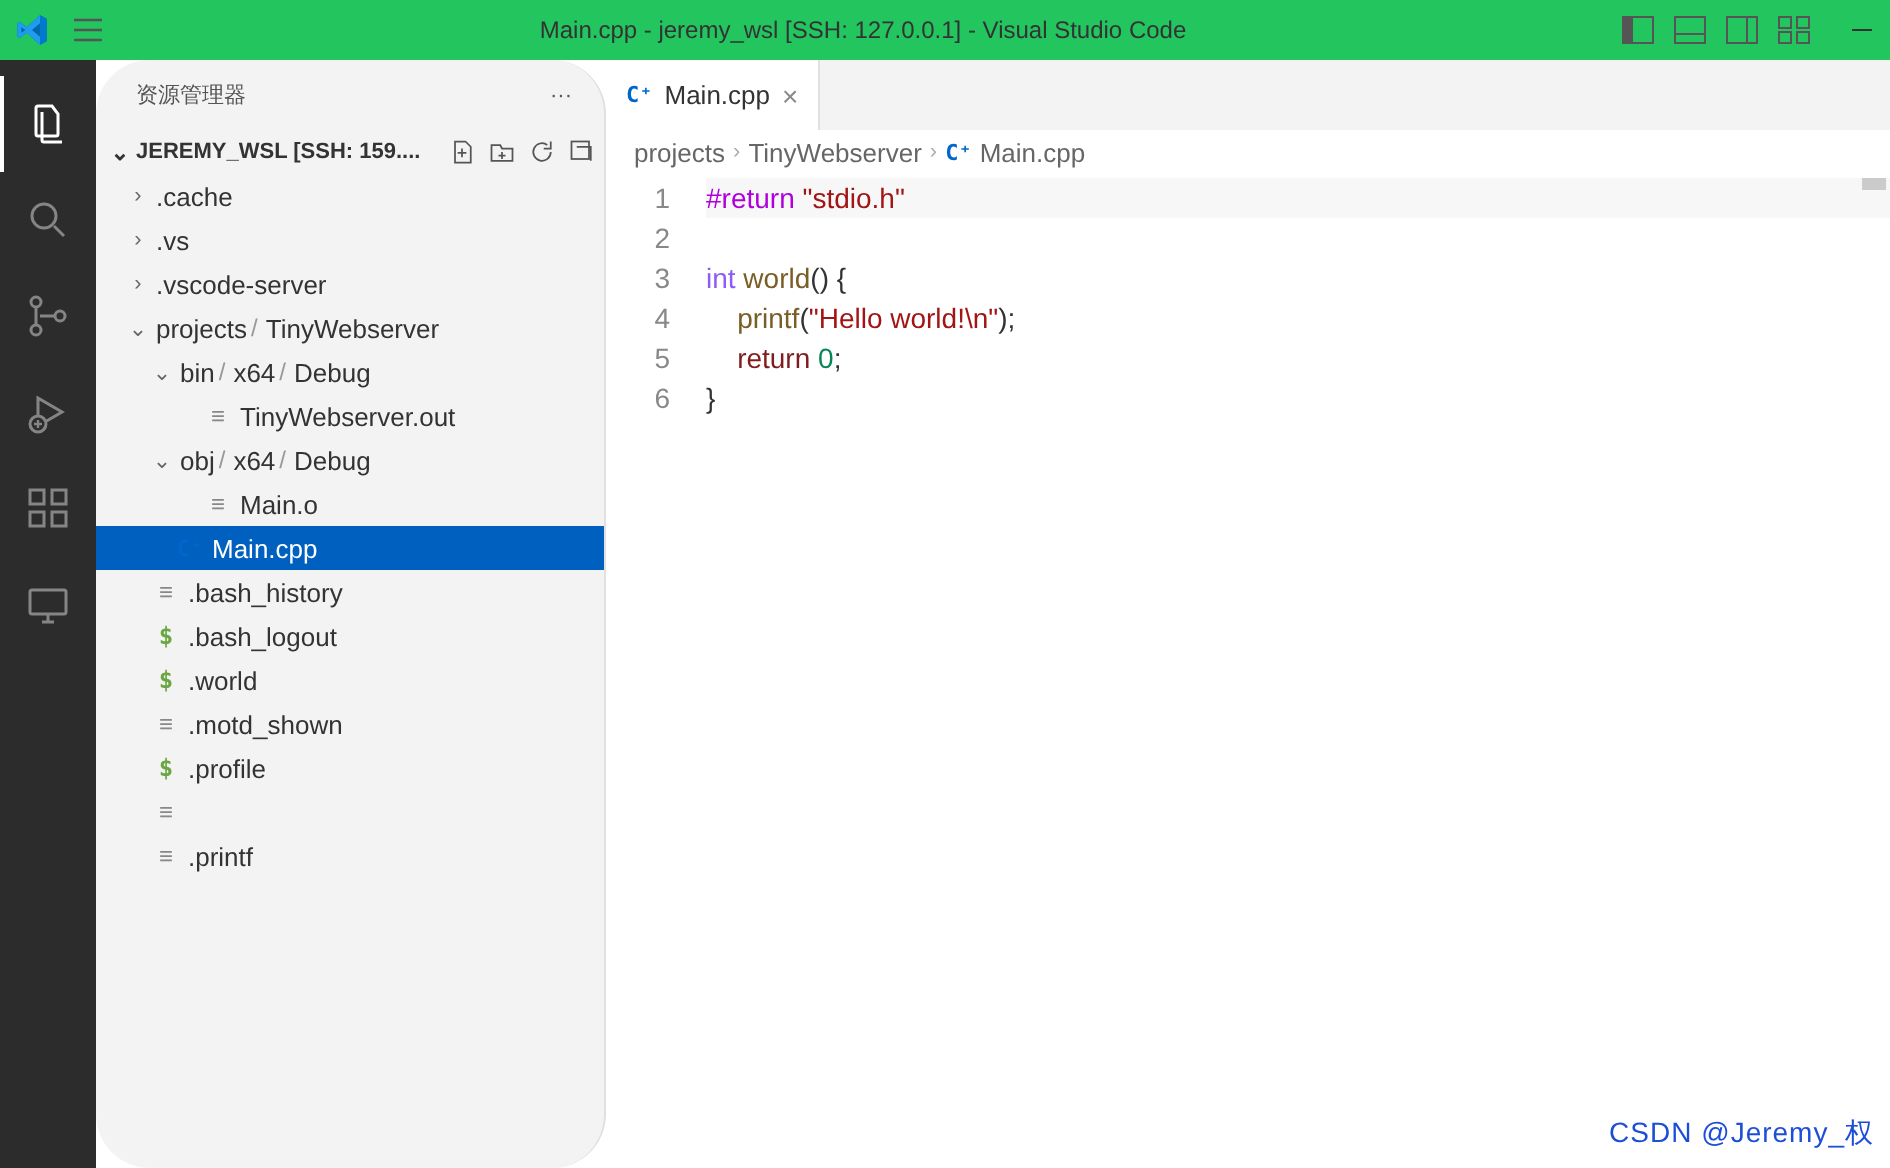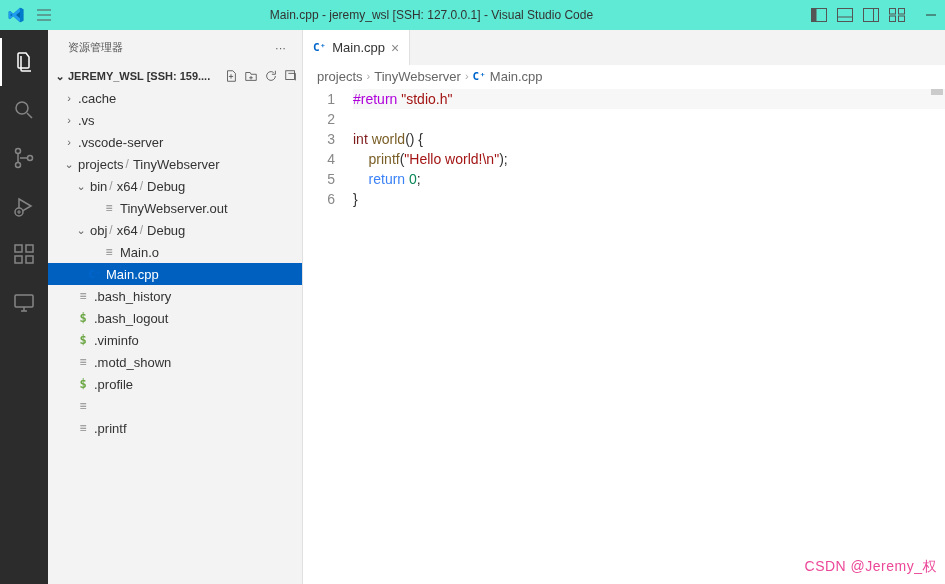--- a/index.html
+++ b/index.html
@@ -1,37 +1,37 @@
 <!DOCTYPE html>
 <html><head>
 <meta charset="utf-8">
 <style>
 * { margin: 0; padding: 0; box-sizing: border-box; font-family: "Segoe UI", -apple-system, sans-serif; }
 body { width: 945px; height: 584px; background: #ffffff; overflow: hidden; position: relative; font-size: 13px; color: #333; }
 
 
-.titlebar { height: 30px; background: #5eead4; display: flex; align-items: center; padding: 0 8px; }
+.titlebar { height: 30px; background: #22c55e; display: flex; align-items: center; padding: 0 8px; }
 .titlebar .vscode-icon { width: 16px; height: 16px; margin-right: 12px; }
 .titlebar .menu-icon { width: 16px; height: 16px; color: #555; cursor: pointer; }
 .titlebar .title-text { flex: 1; text-align: center; font-size: 12px; color: #333; }
 .titlebar .layout-icons { display: flex; gap: 10px; color: #555; }
 .titlebar .layout-icons span { cursor: pointer; }
 .titlebar .window-controls { display: flex; gap: 20px; margin-left: 20px; }
 
 
 .main { display: flex; height: calc(100% - 30px); }
 
 
 .activitybar { width: 48px; background: #2c2c2c; display: flex; flex-direction: column; align-items: center; padding-top: 8px; }
 .activitybar .ab-item { width: 48px; height: 48px; display: flex; align-items: center; justify-content: center; color: #858585; cursor: pointer; position: relative; }
 .activitybar .ab-item.active { color: #ffffff; }
 .activitybar .ab-item.active::before { content: ""; position: absolute; left: 0; top: 0; bottom: 0; width: 2px; background: #fff; }
 
 
-.sidebar { width: 255px; background: #f3f3f3; border-right: 1px solid #e0e0e0; display: flex; flex-direction: column; }
+.sidebar { width: 255px; background: #f3f3f3; border-right: 1px solid #e0e0e0; display: flex; flex-direction: column; border-radius: 27px; }
 .sidebar-header { height: 35px; display: flex; align-items: center; padding: 0 16px 0 20px; font-size: 11px; color: #555; }
 .sidebar-header .title { flex: 1; }
 .sidebar-header .dots { color: #555; cursor: pointer; }
 .workspace-header { height: 22px; display: flex; align-items: center; padding: 0 4px 0 4px; font-size: 11px; font-weight: 700; color: #333; }
 .workspace-header .chev { width: 16px; text-align: center; }
 .workspace-header .name { flex: 1; white-space: nowrap; overflow: hidden; text-overflow: ellipsis; }
 .workspace-header .actions { display: flex; gap: 6px; color: #555; }
 .workspace-header .actions span { cursor: pointer; }
 
 .tree { flex: 1; overflow: auto; font-size: 13px; color: #333; }
@@ -56,29 +56,29 @@
 .breadcrumbs .bc-icon { color: #0066cc; font-family: monospace; font-weight: bold; font-size: 11px; }
 
 .code { flex: 1; display: flex; font-family: Consolas, "Courier New", monospace; font-size: 14px; line-height: 20px; padding-top: 2px; position: relative; }
 .gutter { width: 50px; text-align: right; color: #888; padding-right: 18px; user-select: none; }
 .gutter div { height: 20px; }
 .codelines { flex: 1; }
 .codelines .line { height: 20px; white-space: pre; }
 .line.hl { background: #f7f7f7; }
 .tok-include { color: #af00db; }
 .tok-string { color: #a31515; }
-.tok-keyword { color: #3b82f6; }
+.tok-keyword { color: #7f1d1d; }
 .tok-func { color: #795e26; }
 .tok-num { color: #098658; }
 .tok-punc { color: #333; }
-.tok-type { color: #7f1d1d; }
+.tok-type { color: #8b5cf6; }
 
 .minimap-indicator { position: absolute; right: 2px; top: 2px; width: 12px; height: 6px; background: #a0a0a0; opacity: .5; }
 
-.watermark { position: absolute; right: 8px; bottom: 8px; font-size: 14px; color: #ec4899; letter-spacing: .5px; text-align: right; }
+.watermark { position: absolute; right: 8px; bottom: 8px; font-size: 14px; color: #1d4ed8; letter-spacing: .5px; text-align: right; }
 
 svg { display: block; }
 </style>
 </head>
 <body>
 
 <div class="titlebar">
   <span class="vscode-icon">
     <svg viewBox="0 0 24 24" width="16" height="16">
         <path fill="#0065A9" d="M23 3.5L18 1 8 10l-5-4-2 1v10l2 1 5-4 10 9 5-2.5v-17z"></path>
@@ -261,21 +261,21 @@
       <div class="tree-row" style="padding-left:26px">
           <span class="ficon file">≡</span>
           <span class="label">.bash_history</span>
         </div>
       <div class="tree-row" style="padding-left:26px">
           <span class="ficon dollar">$</span>
           <span class="label">.bash_logout</span>
         </div>
       <div class="tree-row" style="padding-left:26px">
           <span class="ficon dollar">$</span>
-          <span class="label">.viminfo</span>
+          <span class="label">.world</span>
         </div>
       <div class="tree-row" style="padding-left:26px">
           <span class="ficon file">≡</span>
           <span class="label">.motd_shown</span>
         </div>
       <div class="tree-row" style="padding-left:26px">
           <span class="ficon dollar">$</span>
           <span class="label">.profile</span>
         </div>
       <div class="tree-row" style="padding-left:26px">

